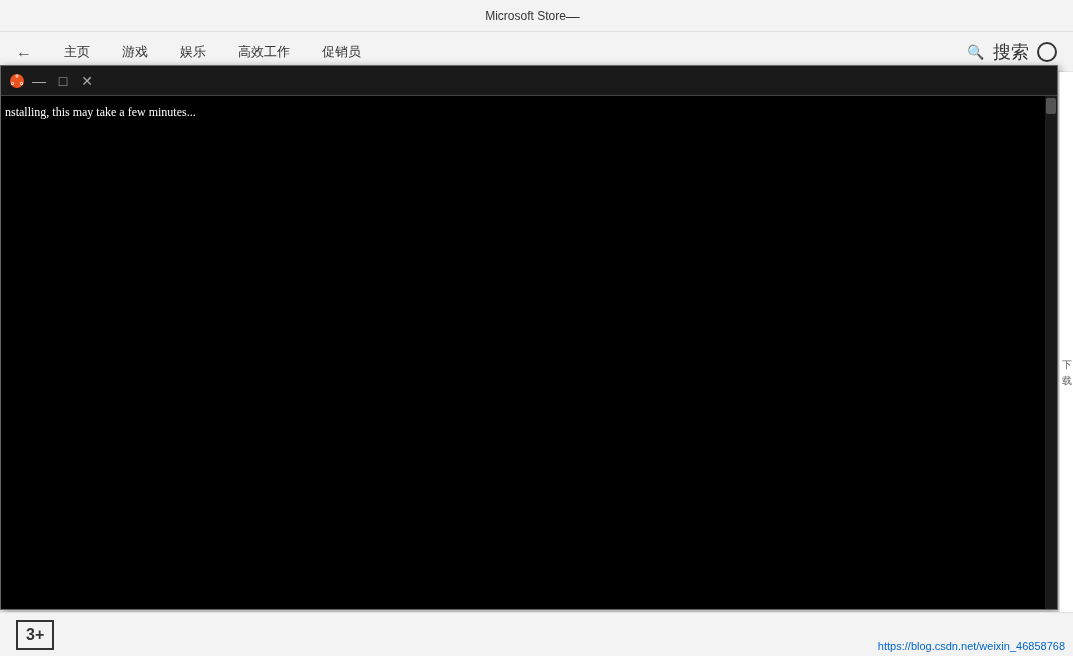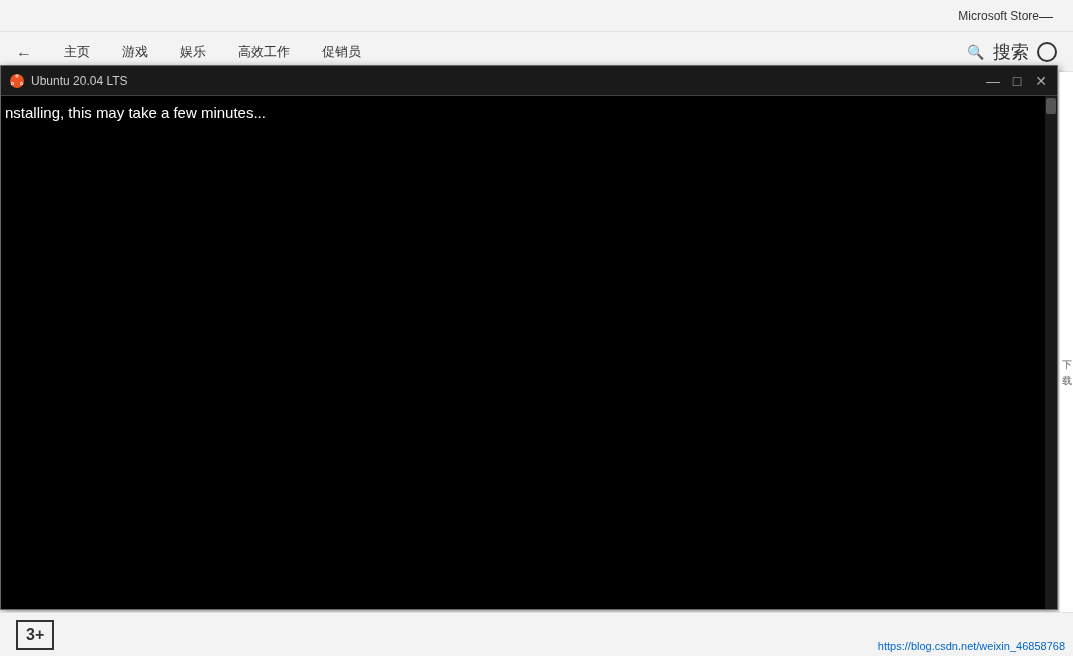--- a/index.html
+++ b/index.html
@@ -21,21 +21,21 @@
     }
 
     
     .ms-store-titlebar {
       position: absolute;
       top: 0; left: 0; right: 0;
       height: 32px;
       background: #f3f3f3;
       display: flex;
       align-items: center;
-      justify-content: flex-end;
+      justify-content: center;
       padding: 0 12px;
       border-bottom: 1px solid #e0e0e0;
     }
     .ms-store-title {
       font-size: 12px;
       color: #333;
     }
     .ms-store-nav {
       position: absolute;
       top: 32px; left: 0; right: 0;
@@ -158,22 +158,22 @@
 
     
     .ubuntu-terminal {
       flex: 1;
       background: #000;
       padding: 6px 4px;
       overflow: hidden;
       position: relative;
     }
     .terminal-text {
-      font-family: Liberation Sans, sans-serif;
-      font-size: 15px;
+      font-family: Liberation Serif, serif;
+      font-size: 12px;
       color: #ffffff;
       white-space: pre;
       line-height: 1.4;
     }
 
     
     .ubuntu-scrollbar {
       position: absolute;
       right: 0;
       top: 30px;
@@ -223,21 +223,20 @@
 
     <svg class="ubuntu-icon" viewBox="0 0 16 16">
       <circle cx="8" cy="8" r="7" fill="#e95420"></circle>
       <circle cx="8" cy="3" r="1.5" fill="white"></circle>
       <circle cx="12.5" cy="10.5" r="1.5" fill="white"></circle>
       <circle cx="3.5" cy="10.5" r="1.5" fill="white"></circle>
       <circle cx="8" cy="3" r="0.8" fill="#e95420"></circle>
       <circle cx="12.5" cy="10.5" r="0.8" fill="#e95420"></circle>
       <circle cx="3.5" cy="10.5" r="0.8" fill="#e95420"></circle>
     </svg>
-    <span class="ubuntu-title-text">Ubuntu 20.04 LTS</span>
     <div class="window-controls">
       <button class="win-btn" style="font-size:14px;color:#aaa;background:none;border:none;cursor:pointer;padding:0 4px;">—</button>
       <button class="win-btn" style="font-size:14px;color:#aaa;background:none;border:none;cursor:pointer;padding:0 4px;">□</button>
       <button class="win-btn close-btn" style="font-size:14px;color:#aaa;background:none;border:none;cursor:pointer;padding:0 4px;">✕</button>
     </div>
   </div>
 
   <div class="ubuntu-terminal">
     <span class="terminal-text">nstalling, this may take a few minutes...</span>
   </div>

